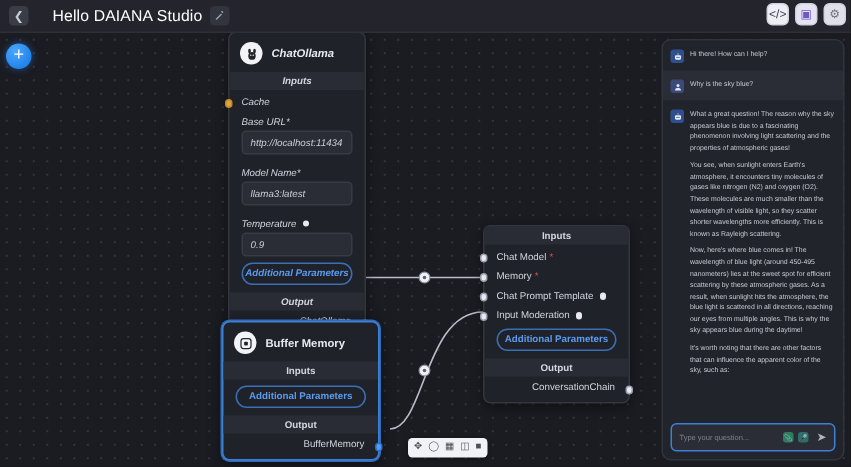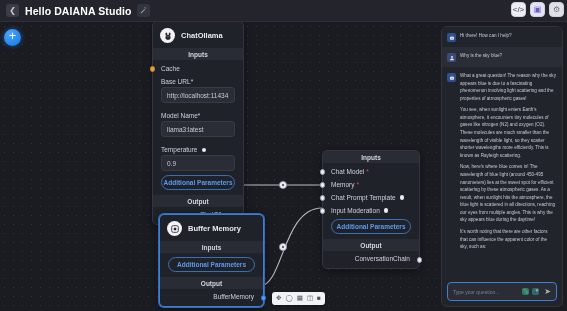--- a/index.html
+++ b/index.html
@@ -16,22 +16,22 @@
     position: absolute; top: 0; left: 0; width: 567px; height: 22px;
     background: #24252c; border-bottom: 1px solid #2e2f37;
     display: flex; align-items: center; padding-left: 6px; z-index: 40;
   }
   .back-btn {
     width: 13px; height: 13px; border-radius: 3px; background: #3a3c46;
     display: flex; align-items: center; justify-content: center;
     color: #c9ccd6; font-size: 8px; line-height: 1;
   }
   .flow-title {
-    color: #ffffff; font-size: 10.5px; font-weight: bold;
-    margin-left: 6px; letter-spacing: .1px; white-space: nowrap;
+    color: #ffffff; font-size: 10.5px; font-weight: normal;
+    margin-left: 16px; letter-spacing: .1px; white-space: nowrap;
   }
   .edit-btn {
     width: 13px; height: 13px; border-radius: 3px; background: #33353e;
     margin-left: 5px; display: flex; align-items: center; justify-content: center;
   }
 
   
   #canvas {
     position: absolute; top: 22px; left: 0; width: 567px; height: 289px;
     background-color: #1b1c22;
@@ -216,21 +216,21 @@
 
     <svg id="edges">
       <path class="edge-path" d="M244,163 L322,163"></path>
       <circle class="edge-mid" cx="283" cy="163" r="3.6"></circle>
       <circle class="edge-mid-in" cx="283" cy="163" r="1.2"></circle>
       <path class="edge-path" d="M260,264 C283,264 283,186 322,186"></path>
       <circle class="edge-mid" cx="283" cy="225" r="3.6"></circle>
       <circle class="edge-mid-in" cx="283" cy="225" r="1.2"></circle>
     </svg>
 
-    <div class="node" style="left:152px; top:-1px; width:92px;">
+    <div class="node" style="left:152px; top:-1px; width:92px;font-style:italic;">
       <div class="node-head">
         <div class="node-avatar">
           <svg width="10" height="10" viewBox="0 0 24 24">
             <ellipse cx="8" cy="7" rx="2.2" ry="3.6" fill="#24252c"></ellipse>
             <ellipse cx="16" cy="7" rx="2.2" ry="3.6" fill="#24252c"></ellipse>
             <ellipse cx="12" cy="15" rx="6" ry="6.2" fill="#24252c"></ellipse>
             <circle cx="10" cy="14" r="1.1" fill="#f2f3f6"></circle>
             <circle cx="14" cy="14" r="1.1" fill="#f2f3f6"></circle>
           </svg>
         </div>
@@ -284,21 +284,21 @@
           <span class="inline-dot"></span>
       </div>
       <div class="addl-btn">Additional Parameters</div>
       <div class="section-bar">Output</div>
       <div class="out-row">
         <span class="port-dot right"></span>
         <span>ConversationChain</span>
       </div>
     </div>
 
-    <div class="node selected" style="left:159px; top:192px; width:105px;">
+    <div class="node selected" style="left:148px; top:192px; width:105px;">
       <div class="node-head">
         <div class="node-avatar">
           <svg width="10" height="10" viewBox="0 0 24 24">
             <rect x="4" y="4" width="16" height="16" rx="4" fill="none" stroke="#24252c" stroke-width="2"></rect>
             <rect x="9" y="9" width="6" height="6" rx="1.5" fill="#24252c"></rect>
           </svg>
         </div>
         <div class="node-title">Buffer Memory</div>
       </div>
       <div class="section-bar">Inputs</div>

